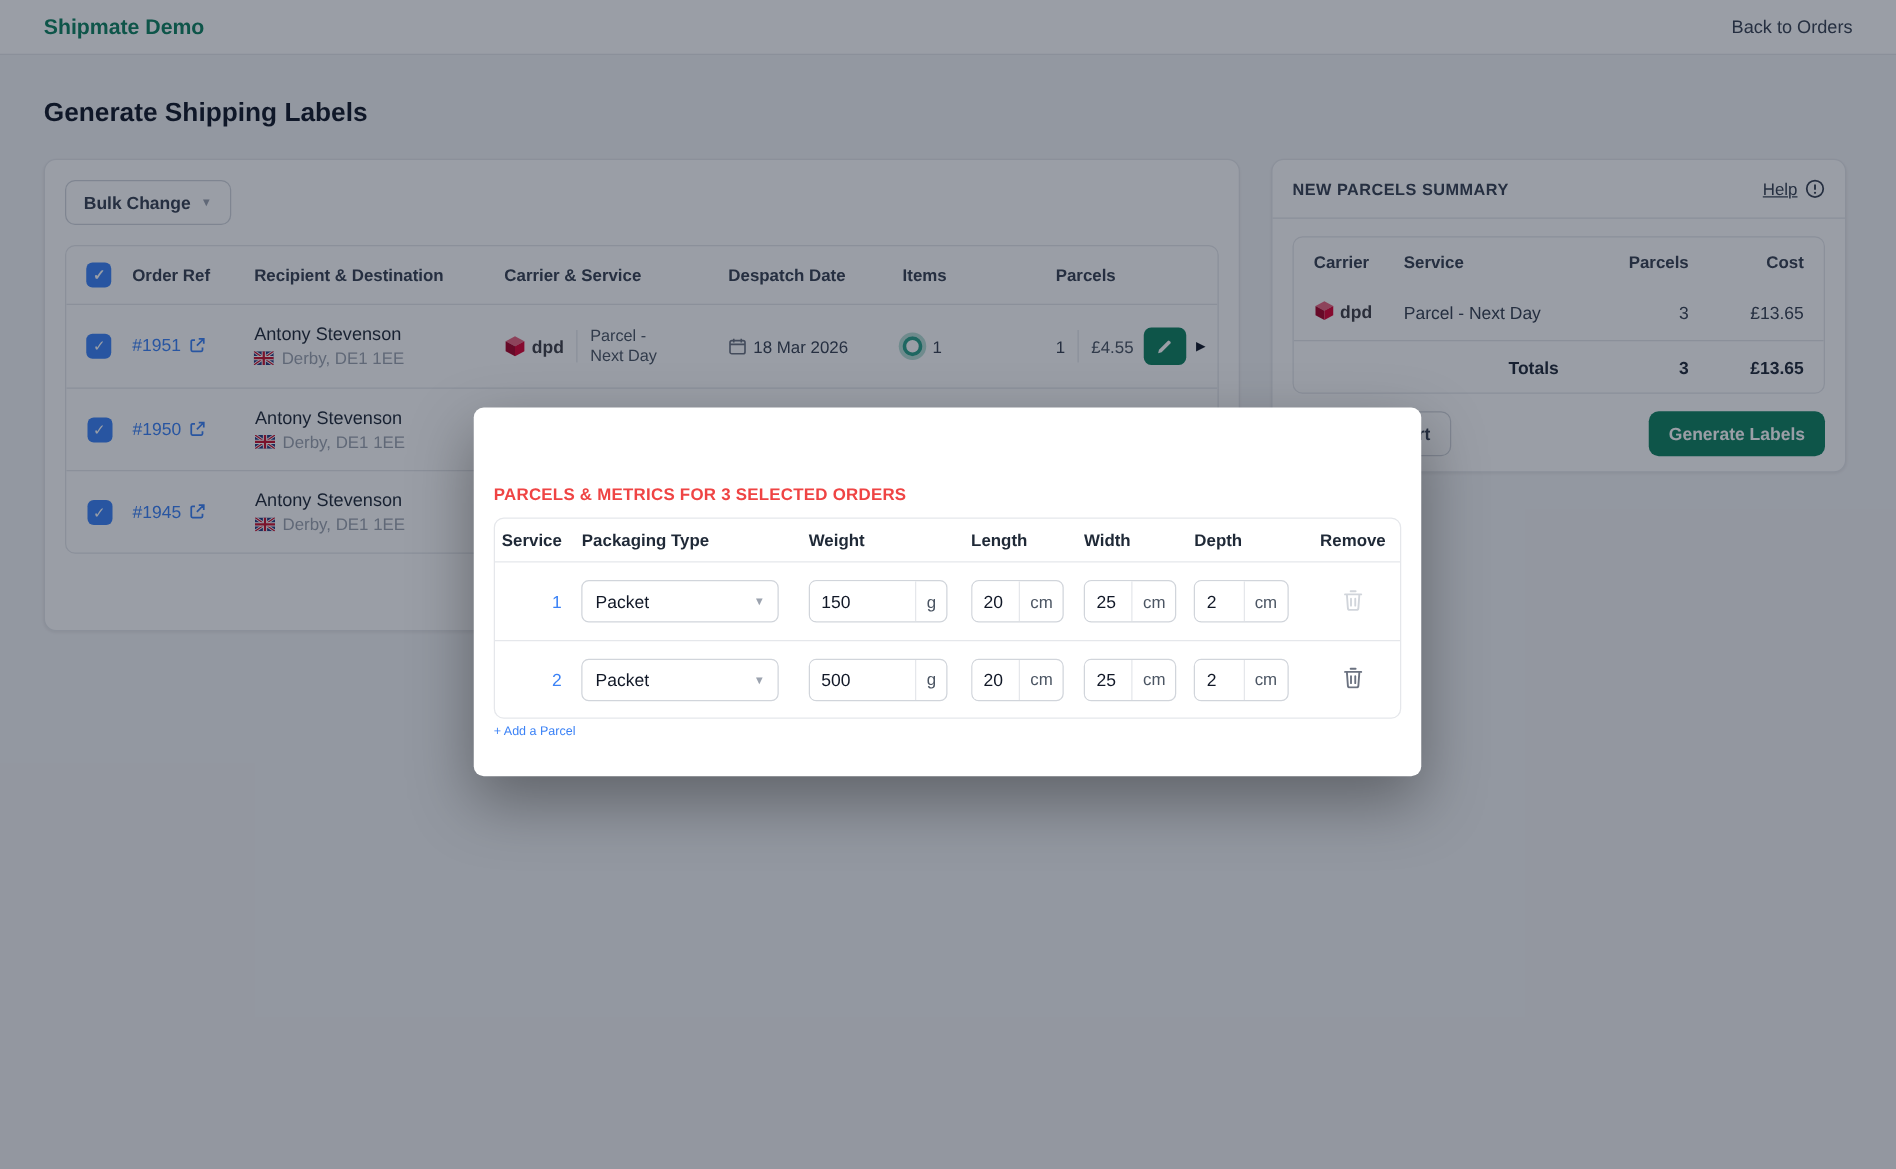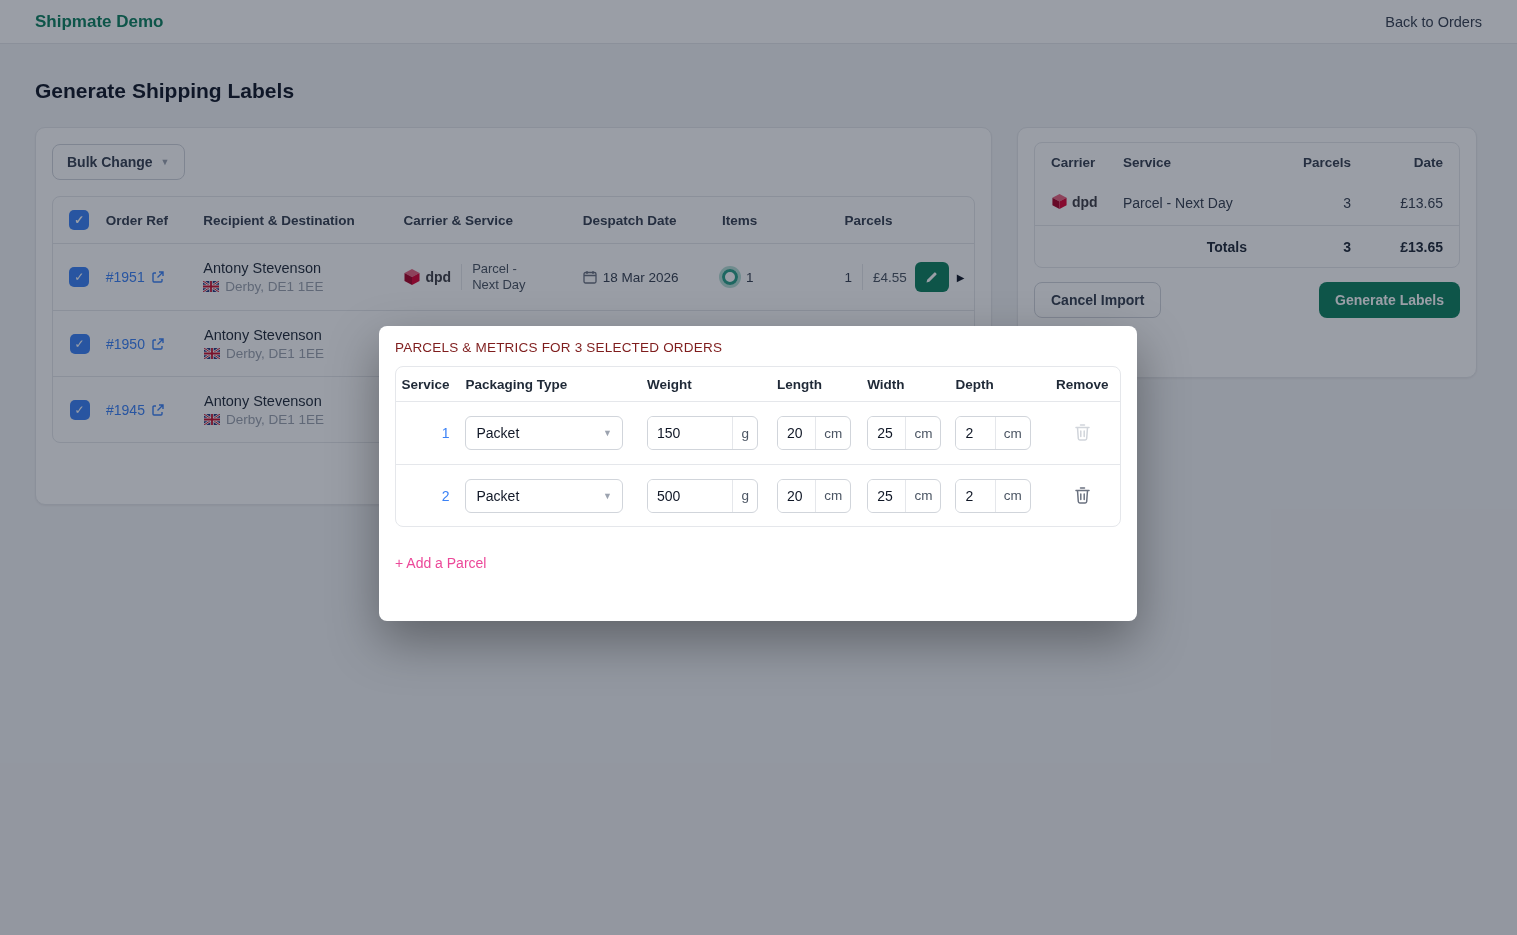--- a/index.html
+++ b/index.html
@@ -73,21 +73,21 @@
   .sum-actions { display:flex; justify-content:space-between; gap:10px; margin-top:14px; }
   .btn-green { display:inline-flex; align-items:center; justify-content:center; background:#0e8160; color:#fff;
                border:none; border-radius:8px; font-weight:700; font-size:14px; height:36px; padding:0 16px; cursor:pointer; }
   .btn-plain { display:inline-flex; align-items:center; justify-content:center; background:#fff; color:#374151;
                border:1px solid #d1d5db; border-radius:8px; font-weight:700; font-size:14px; height:36px; padding:0 16px; cursor:pointer; }
 
   
   .overlay { position:absolute; inset:0; background:rgba(15,23,42,.42); z-index:40; }
   .modal { position:absolute; left:379px; top:326px; width:758px; height:295px; background:#fff;
            border-radius:8px; box-shadow:0 20px 50px rgba(0,0,0,.35); z-index:50; padding:14px 16px; }
-  .modal-title { font-size:13.5px; font-weight:400; color:#7f1d1d; letter-spacing:.2px; }
+  .modal-title { font-size:13.5px; font-weight:700; color:#ef4444; letter-spacing:.2px;margin-top:48px; }
   .mtable { margin-top:11px; border:1px solid #e5e7eb; border-radius:8px; }
   .mrow { display:flex; align-items:center; }
   .mhead { height:35px; font-size:13.5px; font-weight:700; color:#1f2937; border-bottom:1px solid #e5e7eb; }
   .mdata { height:62px; }
   .mdata + .mdata { border-top:1px solid #e5e7eb; }
   .m-parcel { width:54px; text-align:right; }
   .m-type { width:159px; margin-left:16px; }
   .m-weight { width:112px; margin-left:24px; }
   .m-length { width:75px; margin-left:19px; }
   .m-width { width:75px; margin-left:16px; }
@@ -97,21 +97,21 @@
 
   .fake-select { height:34px; border:1px solid #d1d5db; border-radius:6px; background:#fff; display:flex;
                  align-items:center; justify-content:space-between; padding:0 10px; font-size:14px; color:#111827; cursor:pointer; }
   .igroup { height:34px; border:1px solid #d1d5db; border-radius:6px; background:#fff; display:flex;
             align-items:stretch; overflow:hidden; }
   .igroup input { border:none; outline:none; width:100%; min-width:0; padding:0 9px; font-size:14px;
                   color:#111827; font-family:"Liberation Sans", sans-serif; }
   .unit { display:flex; align-items:center; justify-content:center; border-left:1px solid #e5e7eb;
           color:#4b5563; font-size:13.5px; padding:0 8px; white-space:nowrap; }
   .trash-btn { background:none; border:none; cursor:pointer; padding:2px; }
-  .add-link { display:inline-block; margin-top:28px; color:#ec4899; font-size:14px; cursor:pointer; }
+  .add-link { display:inline-block; margin-top:1px; color:#3b82f6; font-size:10px; cursor:pointer; }
   .modal-actions { display:flex; justify-content:flex-end; gap:10px; margin-top:16px; }
 
   svg { display:block; }
 </style>
 </head>
 <body>
 
 <div class="topbar">
   <span class="brand">Shipmate Demo</span>
   <span class="back-link">Back to Orders</span>
@@ -254,27 +254,38 @@
             </svg>
             <span>Derby, DE1 1EE</span>
           </div>
         </div>
       </div>
     </div>
   </div>
 </div>
 
 <div id="summary-card" class="card">
+  <div class="card-head">
+    <span class="card-title">NEW PARCELS SUMMARY</span>
+    <span class="help-wrap">
+      <span class="help-link">Help</span>
+      <svg width="16" height="16" viewBox="0 0 16 16">
+        <circle cx="8" cy="8" r="6.6" fill="none" stroke="#374151" stroke-width="1.4"></circle>
+        <path d="M8 4.6v4.2" stroke="#374151" stroke-width="1.5"></path>
+        <circle cx="8" cy="11.2" r=".9" fill="#374151"></circle>
+      </svg>
+    </span>
+  </div>
   <div class="sum-body">
     <div class="stable">
       <div class="srow shead">
         <div class="sc0">Carrier</div>
         <div class="sc1">Service</div>
         <div class="sc2">Parcels</div>
-        <div class="sc3">Date</div>
+        <div class="sc3">Cost</div>
       </div>
       <div class="srow sdata">
         <div class="sc0">
           <span class="dpd-logo">
             <svg width="17" height="17" viewBox="0 0 18 18">
               <polygon points="9,1 16.5,5 9,9 1.5,5" fill="#e8637f"></polygon>
               <polygon points="1.5,5 9,9 9,17 1.5,13" fill="#a80127"></polygon>
               <polygon points="16.5,5 9,9 9,17 16.5,13" fill="#dc0032"></polygon>
             </svg>
             <span class="dpd-word">dpd</span>

